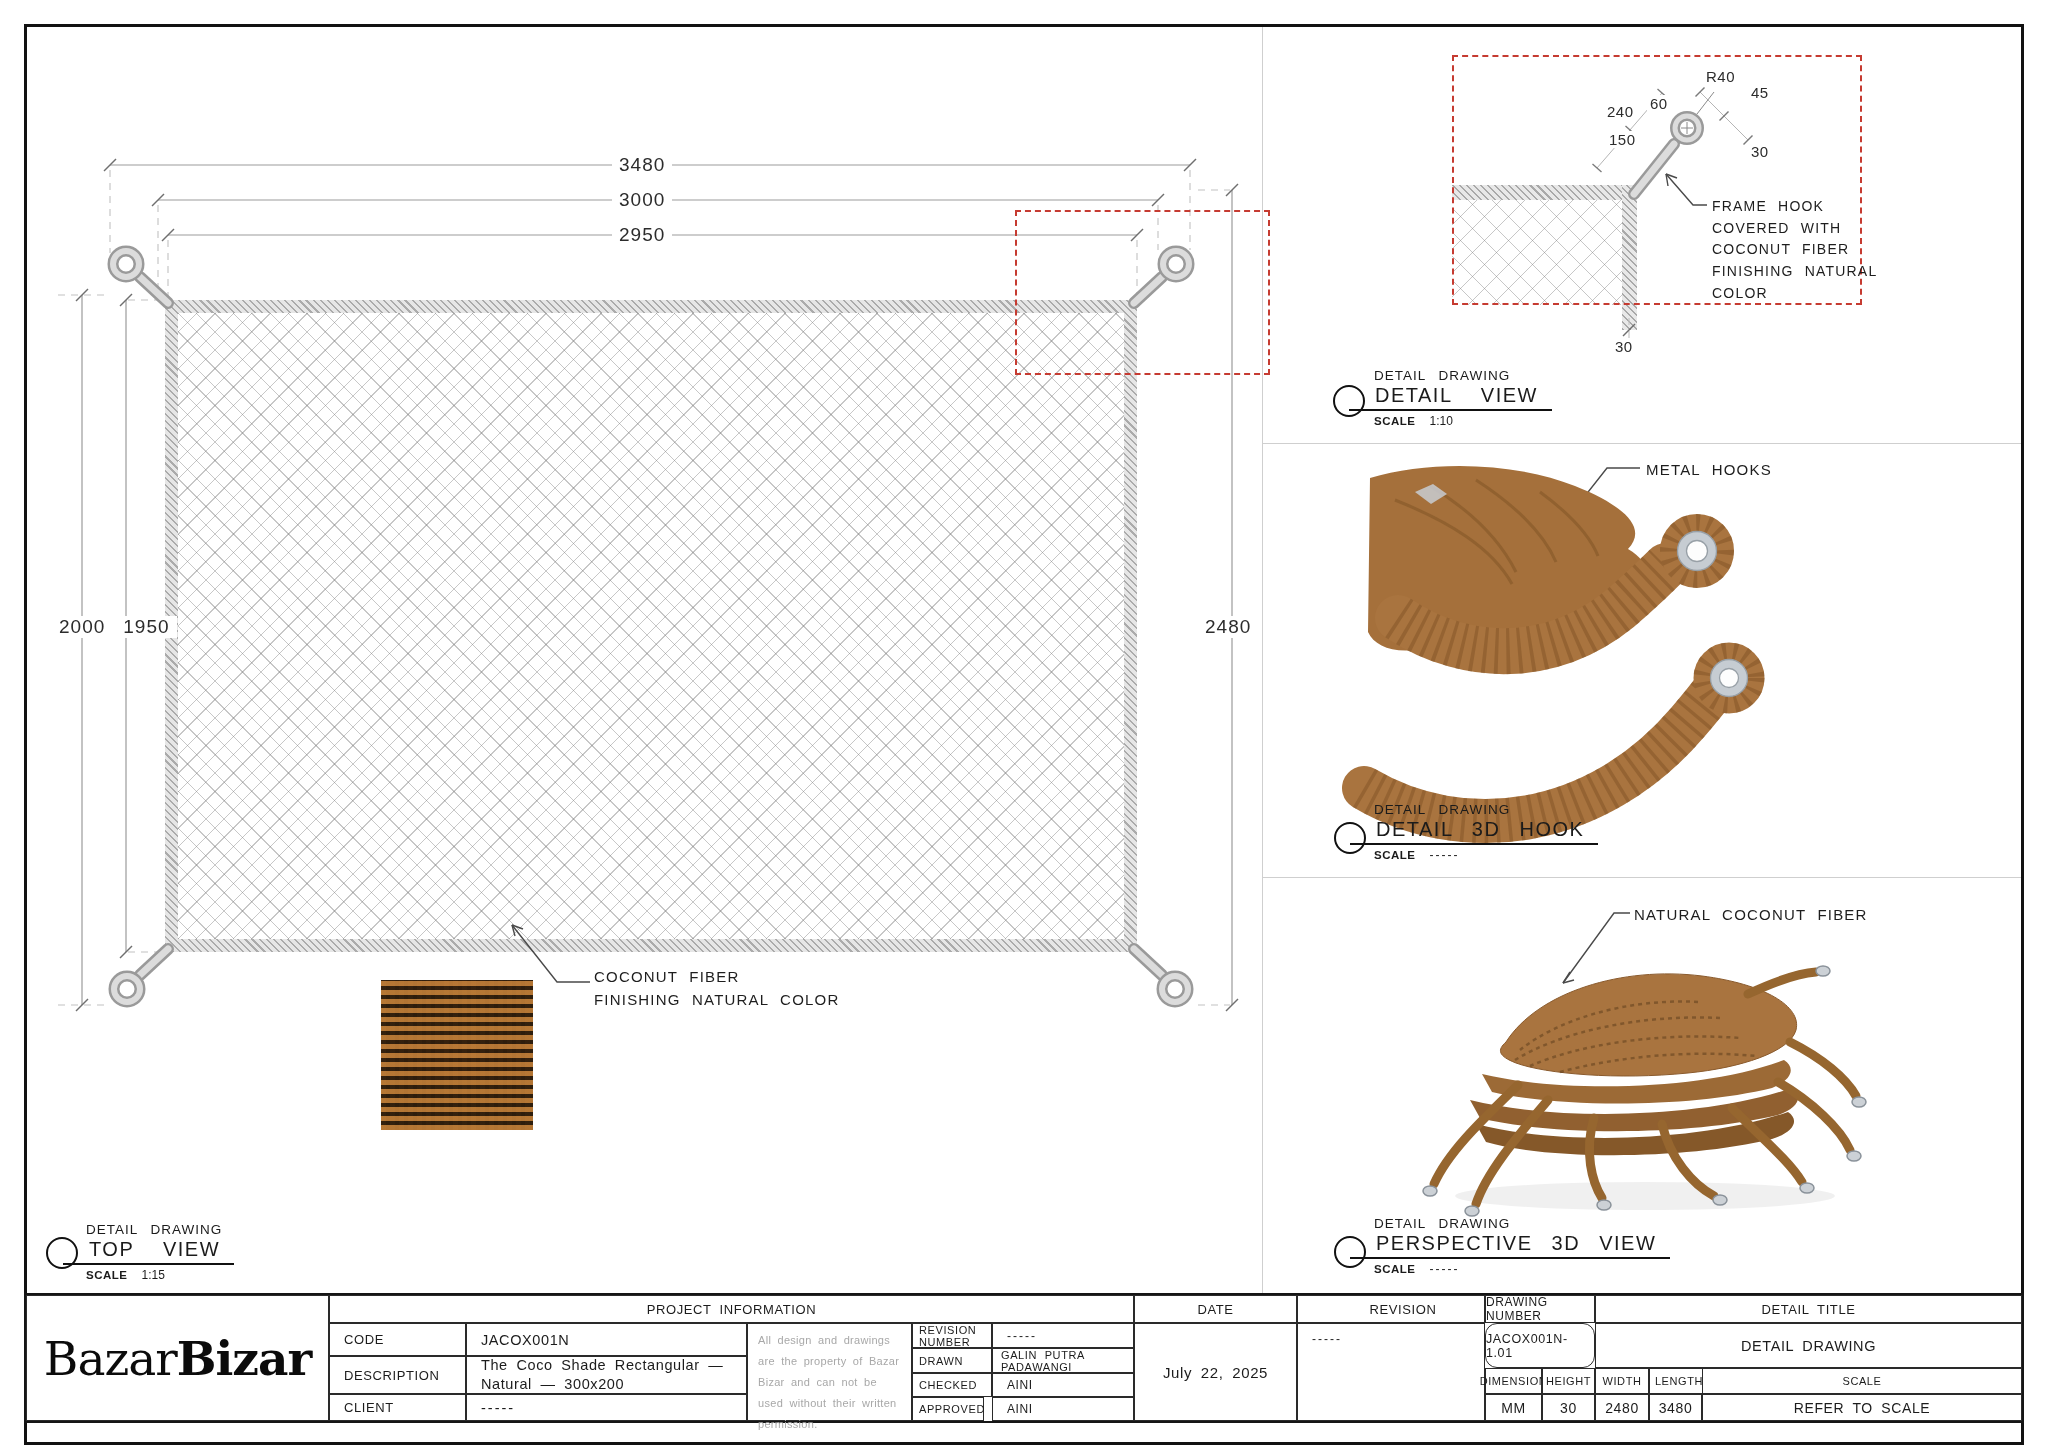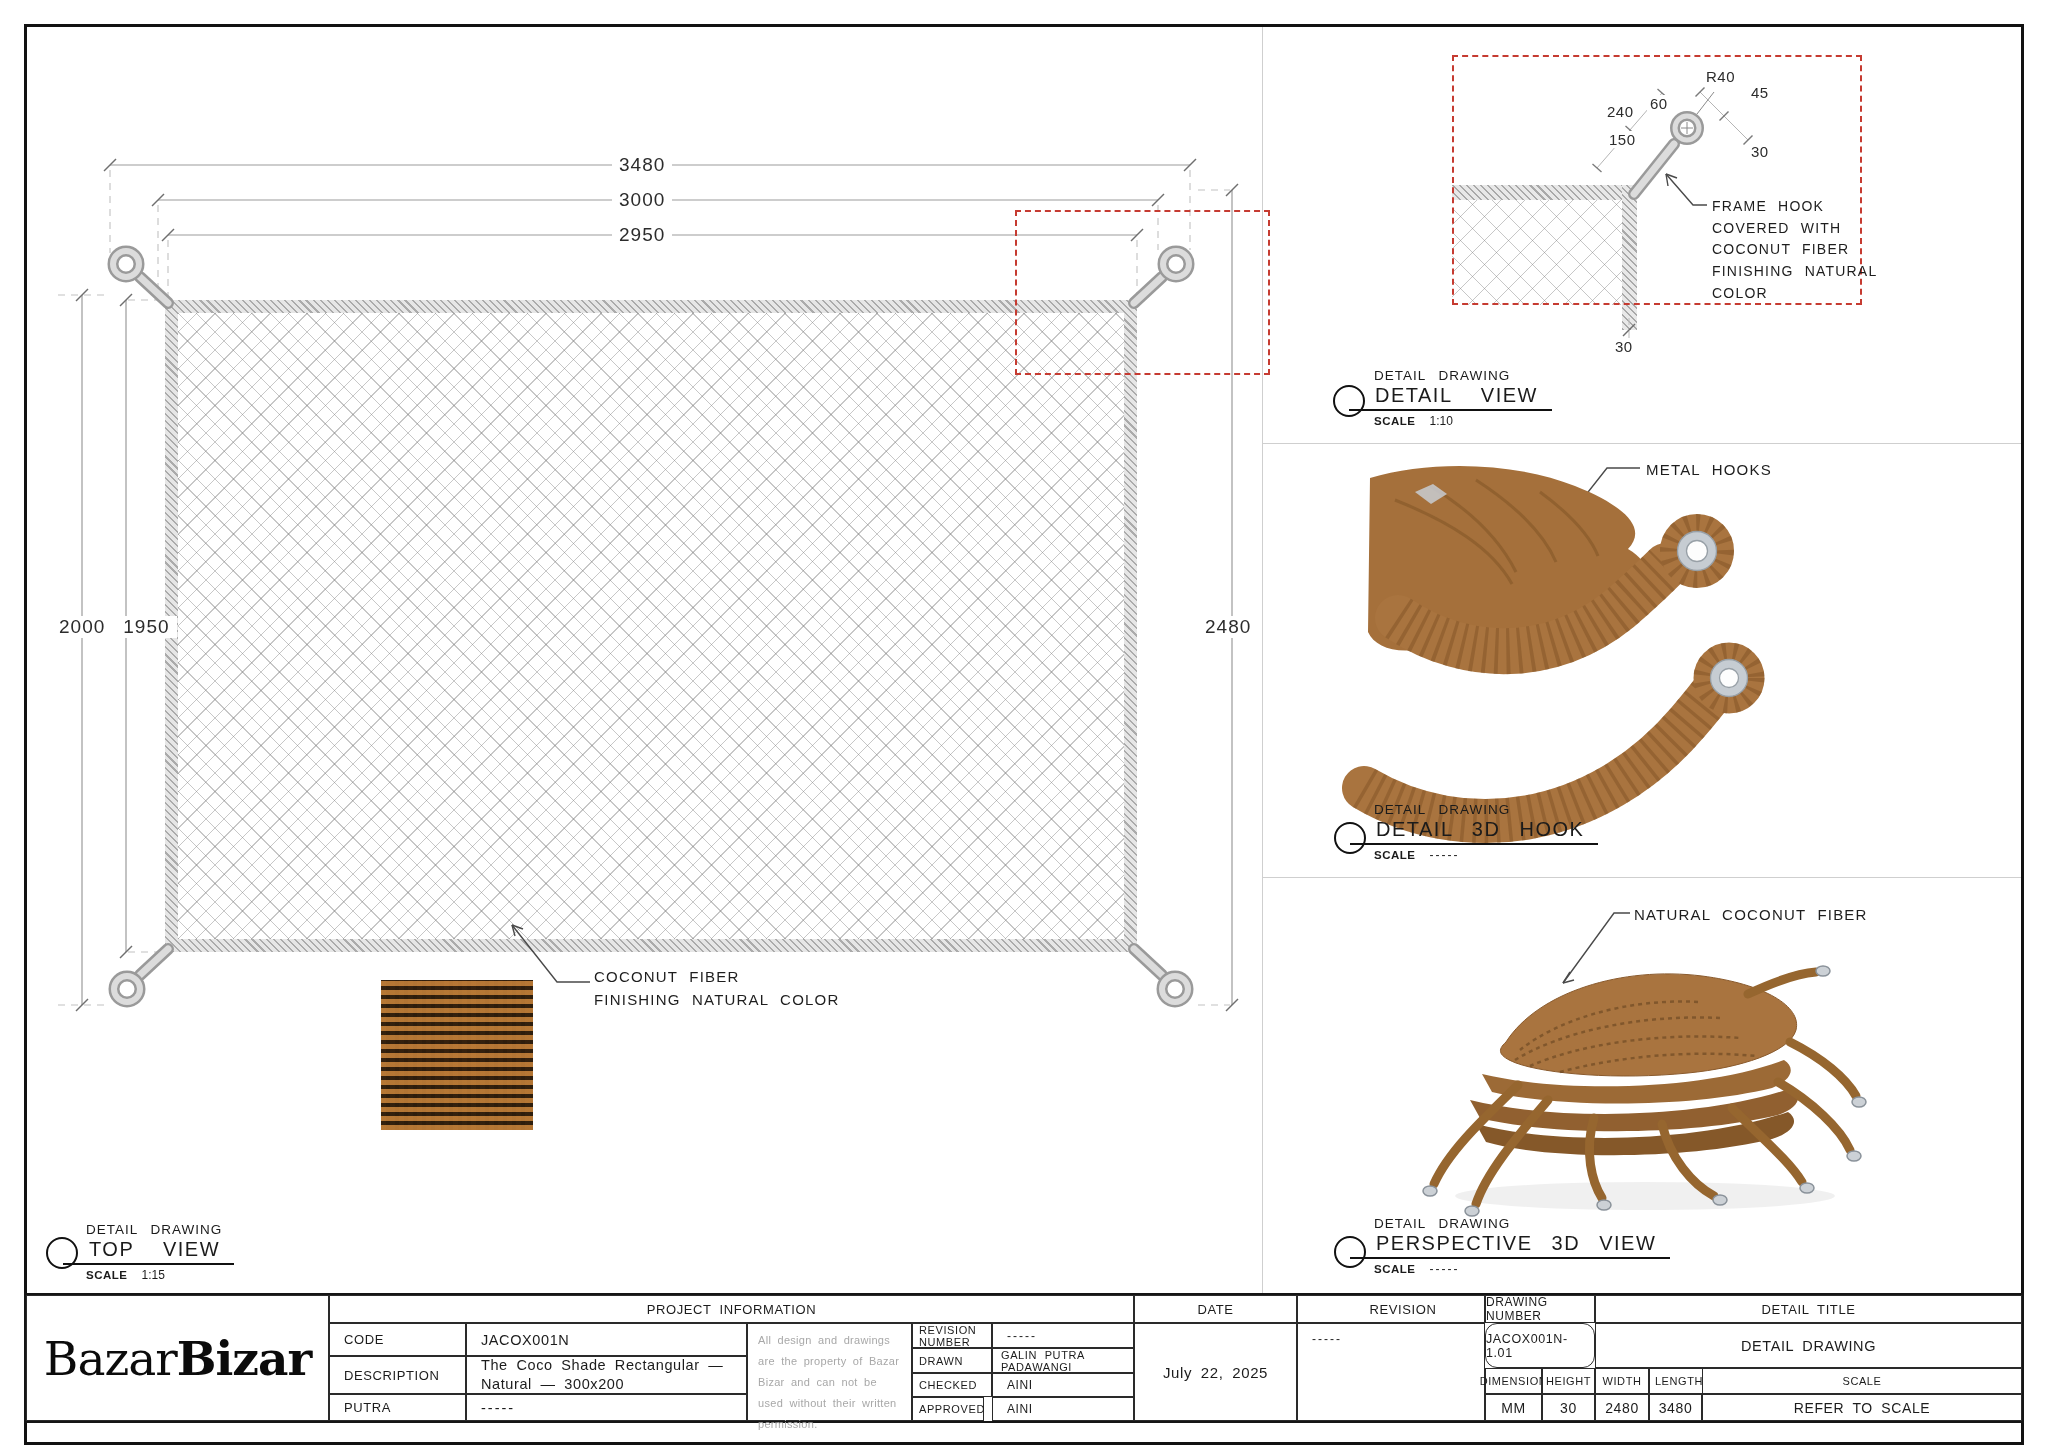--- a/index.html
+++ b/index.html
@@ -295,21 +295,21 @@
     <div class="cell" style="left:303px;top:0;width:805px;height:28px;">PROJECT INFORMATION</div>
     <div class="cell" style="left:1108px;top:0;width:163px;height:28px;">DATE</div>
     <div class="cell" style="left:1271px;top:0;width:188px;height:28px;padding-left:24px;">REVISION</div>
     <div class="cell" style="left:1459px;top:0;width:110px;height:28px;font-size:12px;">DRAWING NUMBER</div>
     <div class="cell" style="left:1569px;top:0;width:427px;height:28px;">DETAIL TITLE</div>
 
     <div class="cell left" style="left:303px;top:28px;width:137px;height:33px;">CODE</div>
     <div class="cell left val" style="left:440px;top:28px;width:281px;height:33px;">JACOX001N</div>
     <div class="cell left" style="left:303px;top:61px;width:137px;height:38px;">DESCRIPTION</div>
     <div class="cell left val" style="left:440px;top:61px;width:281px;height:38px;line-height:1.3;padding-right:8px;">The Coco Shade Rectangular — Natural — 300x200</div>
-    <div class="cell left" style="left:303px;top:99px;width:137px;height:27px;">PUTRA</div>
+    <div class="cell left" style="left:303px;top:99px;width:137px;height:27px;">CLIENT</div>
     <div class="cell left val dashes" style="left:440px;top:99px;width:281px;height:27px;">-----</div>
 
     <div class="cell" style="left:721px;top:28px;width:165px;height:98px;align-items:flex-start;">
       <span class="disclaimer">All design and drawings are the property of Bazar Bizar and can not be used without their written permission.</span>
     </div>
 
     <div class="cell left small-lbl" style="left:886px;top:28px;width:80px;height:25px;padding-left:6px;">REVISION NUMBER</div>
     <div class="cell left dashes" style="left:966px;top:28px;width:142px;height:25px;font-size:12px;">-----</div>
     <div class="cell left small-lbl" style="left:886px;top:53px;width:80px;height:25px;padding-left:6px;">DRAWN</div>
     <div class="cell left" style="left:966px;top:53px;width:142px;height:25px;font-size:11px;padding-left:8px;">GALIN PUTRA PADAWANGI</div>

